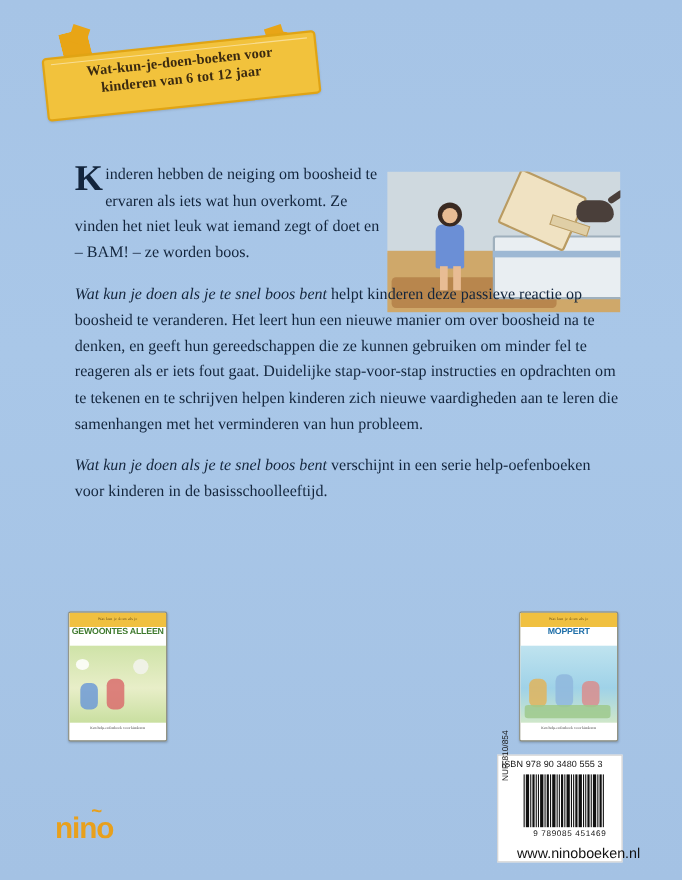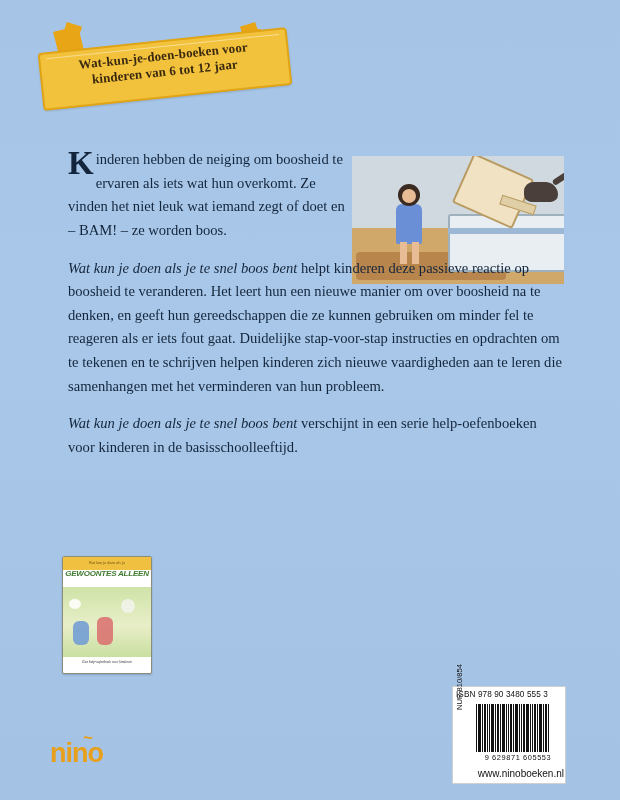--- a/index.html
+++ b/index.html
@@ -194,21 +194,20 @@
   }
   .cover {
     width: 88px;
     height: 116px;
     border: 1px solid #8c8c7a;
     border-radius: 2px;
     position: relative;
     overflow: hidden;
     box-shadow: 0 1px 2px rgba(0,0,0,0.18);
     background: #fff;
-    font-style: italic;
   }
   .cover .cv-band {
     position: absolute; left: 0; top: 0; width: 100%; height: 13px;
     background: #f0c040;
     font-size: 3.6px; color: #5a4211; text-align: center; line-height: 13px;
     letter-spacing: 0.2px; overflow: hidden;
   }
   .cover .cv-title {
     position: absolute; left: 0; top: 13px; width: 100%;
     font-family: "Liberation Sans", sans-serif;
@@ -311,21 +310,21 @@
     transform-origin: left top;
     white-space: nowrap;
   }
   .site {
     position: absolute;
     left: 470px;
     top: 768px;
     width: 94px;
     text-align: right;
     font-family: "Liberation Sans", sans-serif;
-    font-size: 10px;
+    font-size: 13px;
     color: #111;
   }
 </style>
 </head>
 <body>
 
 <div class="page">
 
   <div class="banner-wrap">
     <div class="ribbon-tail-l"></div>
@@ -378,20 +377,31 @@
       <div class="cv-art">
         <div class="blob" style="left:10px;top:34px;width:16px;height:24px;background:#6d9ad6;border-radius:6px;"></div>
         <div class="blob" style="left:34px;top:30px;width:16px;height:28px;background:#d96d6d;border-radius:6px;"></div>
         <div class="blob" style="left:58px;top:12px;width:14px;height:14px;background:#f3f3ef;"></div>
         <div class="blob" style="left:6px;top:12px;width:12px;height:10px;background:#ffffff;"></div>
       </div>
       <div class="cv-foot">Een help-oefenboek voor kinderen</div>
     </div>
 
 
+    <div class="cover cv3">
+      <div class="cv-band">Wat kun je doen als je</div>
+      <div class="cv-title">MOPPERT</div>
+      <div class="cv-art">
+        <div class="blob" style="left:8px;top:30px;width:16px;height:26px;background:#e0b45c;border-radius:6px;"></div>
+        <div class="blob" style="left:32px;top:26px;width:16px;height:30px;background:#8fb7dd;border-radius:6px;"></div>
+        <div class="blob" style="left:56px;top:32px;width:16px;height:24px;background:#d98d8d;border-radius:6px;"></div>
+        <div class="blob" style="left:4px;top:54px;width:78px;height:12px;background:#9ec98c;border-radius:3px;"></div>
+      </div>
+      <div class="cv-foot">Een help-oefenboek voor kinderen</div>
+    </div>
 
 
 
   </div>
 
   <div class="logo">
     <span>nino</span>
     <span class="tilde">~</span>
   </div>
 
@@ -421,16 +431,16 @@
       <i style="width:3px"></i>
     <i style="width:1px"></i>
       <i style="width:1px"></i>
       <i style="width:2px"></i>
       <i style="width:1px"></i>
     <i style="width:3px"></i>
       <i style="width:1px"></i>
       <i style="width:2px"></i>
       <i style="width:1px"></i>
   </div>
-  <div class="barnum">9 629871 605553</div>
+  <div class="barnum">9 789085 451469</div>
   <div class="site">www.ninoboeken.nl</div>
 
 </div>
 
 </body></html>

